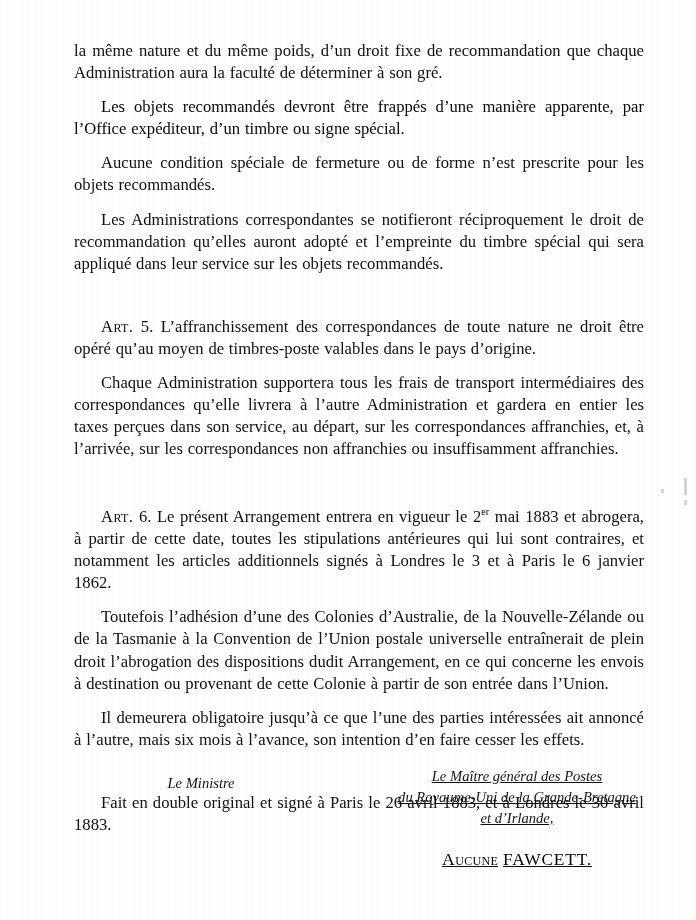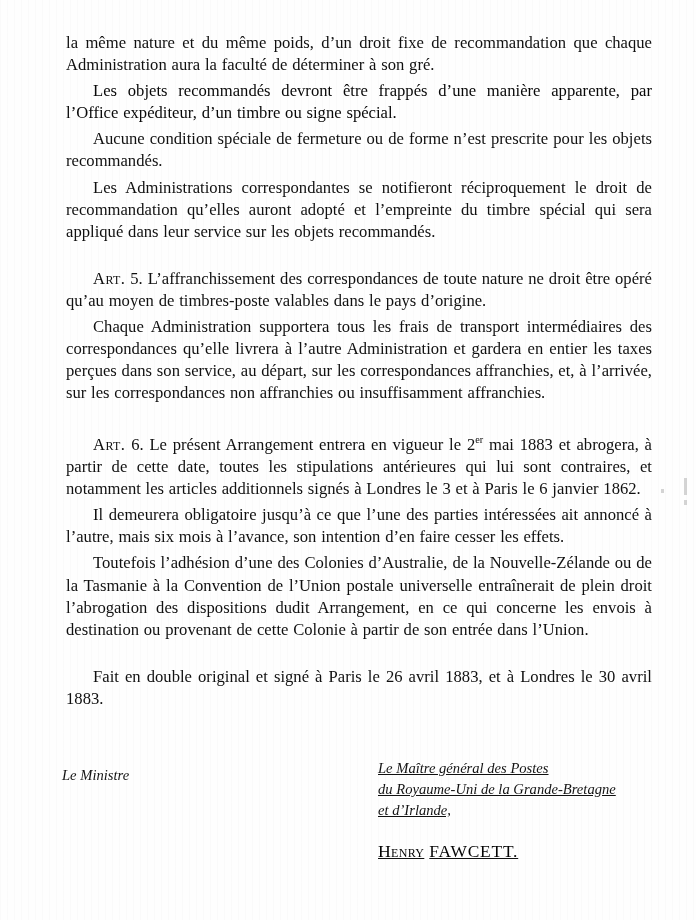--- a/index.html
+++ b/index.html
@@ -33,21 +33,21 @@
   }
 
   .textblock {
     position: absolute;
     left: 62px;
     top: 28px;
     width: 594px;
   }
 
   p.para {
-    margin: 4px;
+    margin: 12px;
     text-align: justify;
     text-justify: inter-word;
     font-size: 16.6px;
     line-height: 22.1px;
     text-indent: 27px;
     letter-spacing: 0.02px;
     word-spacing: 0.6px;
     -webkit-font-smoothing: none;
   }
   p.para.noindent { text-indent: 0; }
@@ -79,20 +79,22 @@
     position: absolute;
     left: 62px;
     top: 758px;
     width: 594px;
     display: flex;
     justify-content: space-between;
     align-items: flex-start;
   }
   .sigcol {
     width: 278px;
+    text-align: center;
+    margin-top: 8px;
   }
   .sigcol.left  { padding-top: 7px; }
   .sigcol.right { padding-top: 0px; text-decoration: underline; }
 
   .sigcaption {
     font-style: italic;
     font-size: 14.6px;
     line-height: 21px;
     color: #131313;
   }
@@ -136,23 +138,23 @@
     <div class="gapmed"></div>
 
     <p class="para"><span class="artlabel">Art.</span> <span>5.</span> <span>L’affranchissement des correspondances de toute nature ne droit être opéré qu’au moyen de timbres-poste valables dans le pays d’origine.</span></p>
 
     <p class="para">Chaque Administration supportera tous les frais de transport intermédiaires des correspondances qu’elle livrera à l’autre Administration et gardera en entier les taxes perçues dans son service, au départ, sur les correspondances affranchies, et, à l’arrivée, sur les correspondances non affranchies ou insuffisamment affranchies.</p>
 
     <div class="gapmed"></div>
 
     <p class="para"><span class="artlabel">Art.</span> <span>6.</span> <span>Le présent Arrangement entrera en vigueur le 2</span><span class="sup">er</span><span> mai 1883 et abrogera, à partir de cette date, toutes les stipulations antérieures qui lui sont contraires, et notamment les articles additionnels signés à Londres le 3 et à Paris le 6 janvier 1862.</span></p>
 
+    <p class="para">Toutefois l’adhésion d’une des Colonies d’Australie, de la Nouvelle-Zélande ou de la Tasmanie à la Convention de l’Union postale universelle entraînerait de plein droit l’abrogation des dispositions dudit Arrangement, en ce qui concerne les envois à destination ou provenant de cette Colonie à partir de son entrée dans l’Union.</p>
+
     <p class="para">Il demeurera obligatoire jusqu’à ce que l’une des parties intéressées ait annoncé à l’autre, mais six mois à l’avance, son intention d’en faire cesser les effets.</p>
-
-    <p class="para">Toutefois l’adhésion d’une des Colonies d’Australie, de la Nouvelle-Zélande ou de la Tasmanie à la Convention de l’Union postale universelle entraînerait de plein droit l’abrogation des dispositions dudit Arrangement, en ce qui concerne les envois à destination ou provenant de cette Colonie à partir de son entrée dans l’Union.</p>
 
     <div class="gapmed"></div>
 
     <p class="para">Fait en double original et signé à Paris le 26 avril 1883, et à Londres le 30 avril 1883.</p>
 
   </div>
 
   <div class="signatures">
 
     <div class="sigcol left">
@@ -160,21 +162,21 @@
         <div>Le Ministre</div>
       </div>
     </div>
 
     <div class="sigcol right">
       <div class="sigcaption">
         <div>Le Maître général des Postes</div>
         <div>du Royaume-Uni de la Grande-Bretagne</div>
         <div>et d’Irlande,</div>
       </div>
-      <div class="signame"><span class="sc">Henry</span><span class="full">FAWCETT.</span></div>
+      <div class="signame"><span class="sc">Aucune</span><span class="full">FAWCETT.</span></div>
     </div>
 
   </div>
 
   <span class="speck" style="left:661px; top:489px; width:3px; height:4px;"></span>
   <span class="speck" style="left:684px; top:478px; width:3px; height:17px;"></span>
   <span class="speck" style="left:684px; top:500px; width:3px; height:5px;"></span>
 
 </div>
 

